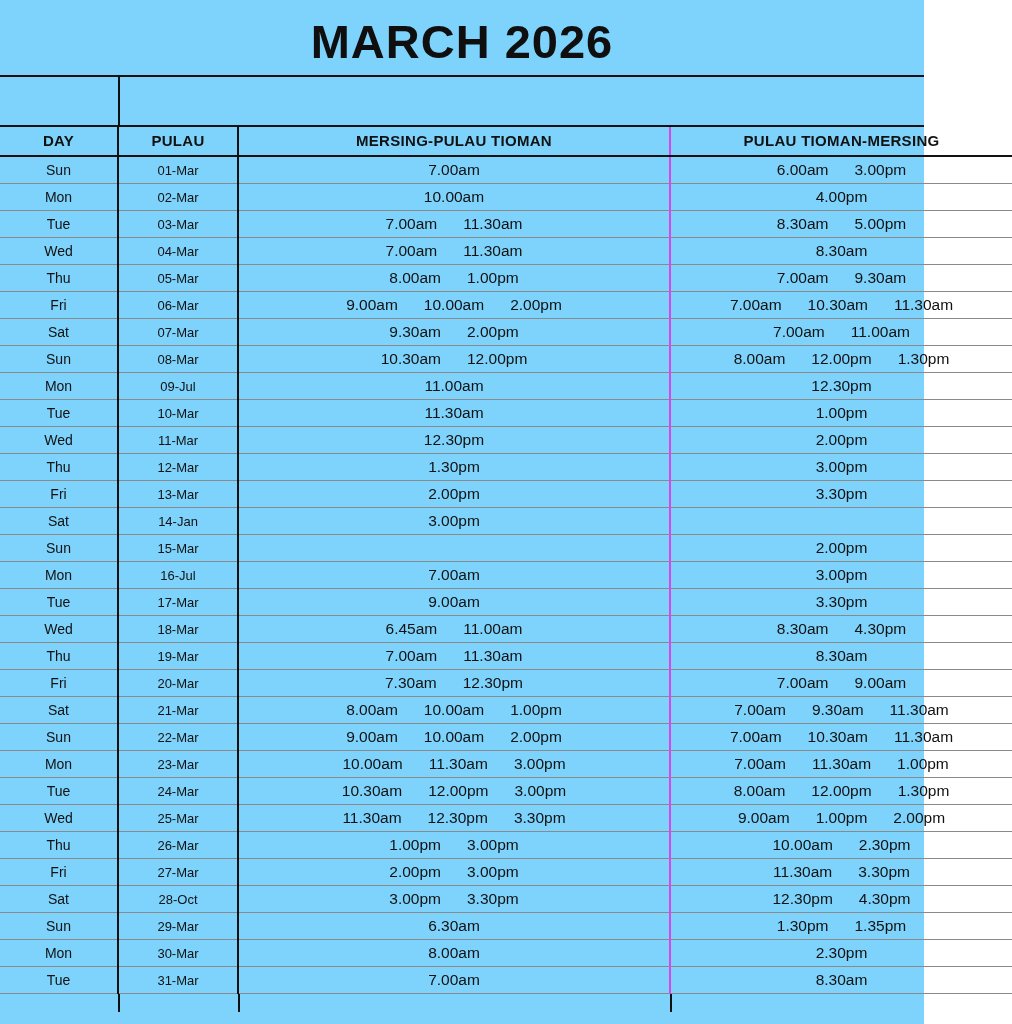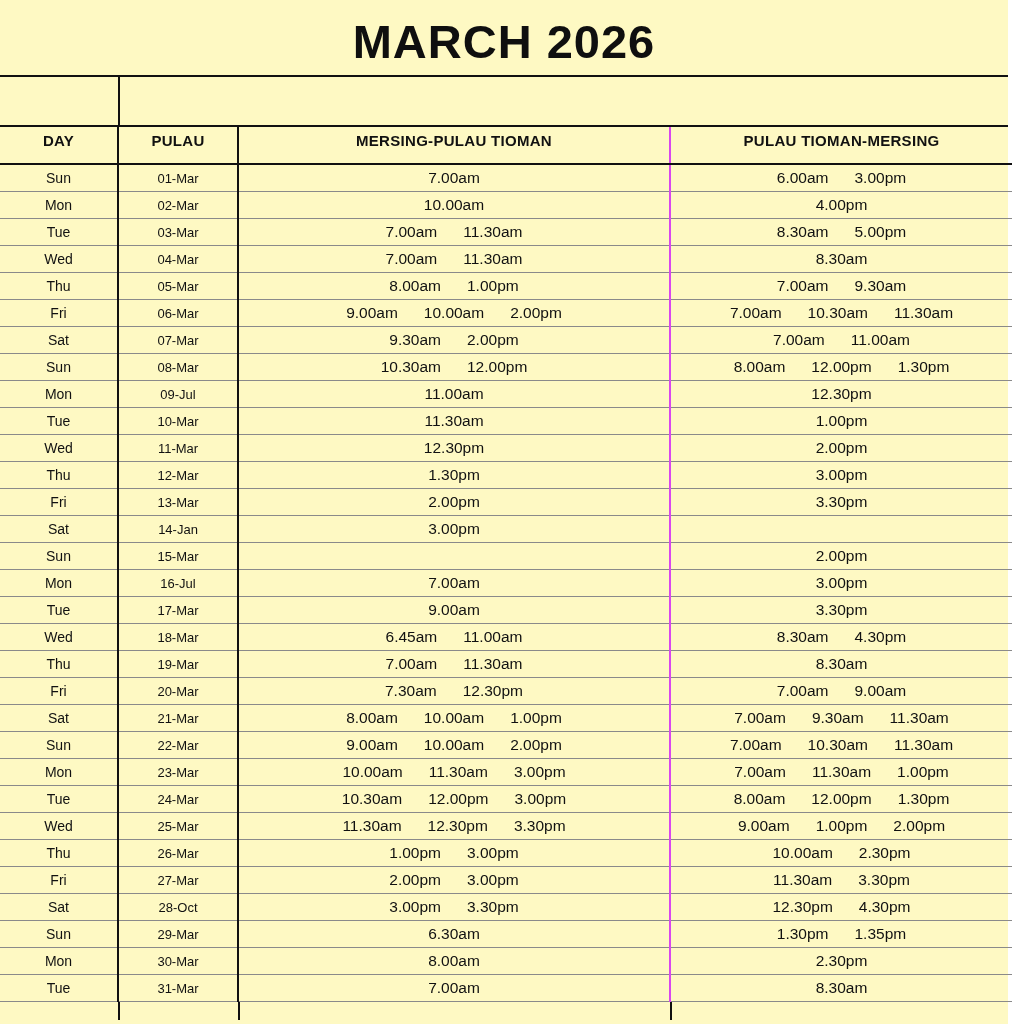--- a/index.html
+++ b/index.html
@@ -9,24 +9,24 @@
   }
   body {
     width: 1012px;
     height: 1024px;
     font-family: "Liberation Sans", sans-serif;
     color: #111111;
     overflow: hidden;
     position: relative;
   }
   .page {
-    width: 1008px;
+    width: 924px;
     height: 1024px;
     position: relative;
-    background: #fef9c3;
+    background: #7dd3fc;
   }
   .title {
     text-align: center;
     font-size: 47px;
     font-weight: bold;
     letter-spacing: 1px;
     padding-top: 14px;
     padding-bottom: 6px;
     color: #0f0f0f;
     font-family: "Liberation Sans", sans-serif;
@@ -63,21 +63,21 @@
     vertical-align: middle;
     height: 23px;
     box-sizing: border-box;
   }
   table.schedule th {
     font-weight: bold;
     font-size: 15px;
     letter-spacing: 0.3px;
     border-bottom: 2px solid #111111;
     padding-top: 5px;
-    padding-bottom: 14px;
+    padding-bottom: 6px;
   }
   .col-sep-left {
     border-left: 2px solid #111111;
   }
   .col-sep-right {
     border-right: 2px solid #d946ef;
   }
   td.day, th.day { font-size: 14px; }
   td.date, th.date { font-size: 13px; }
   .times {

